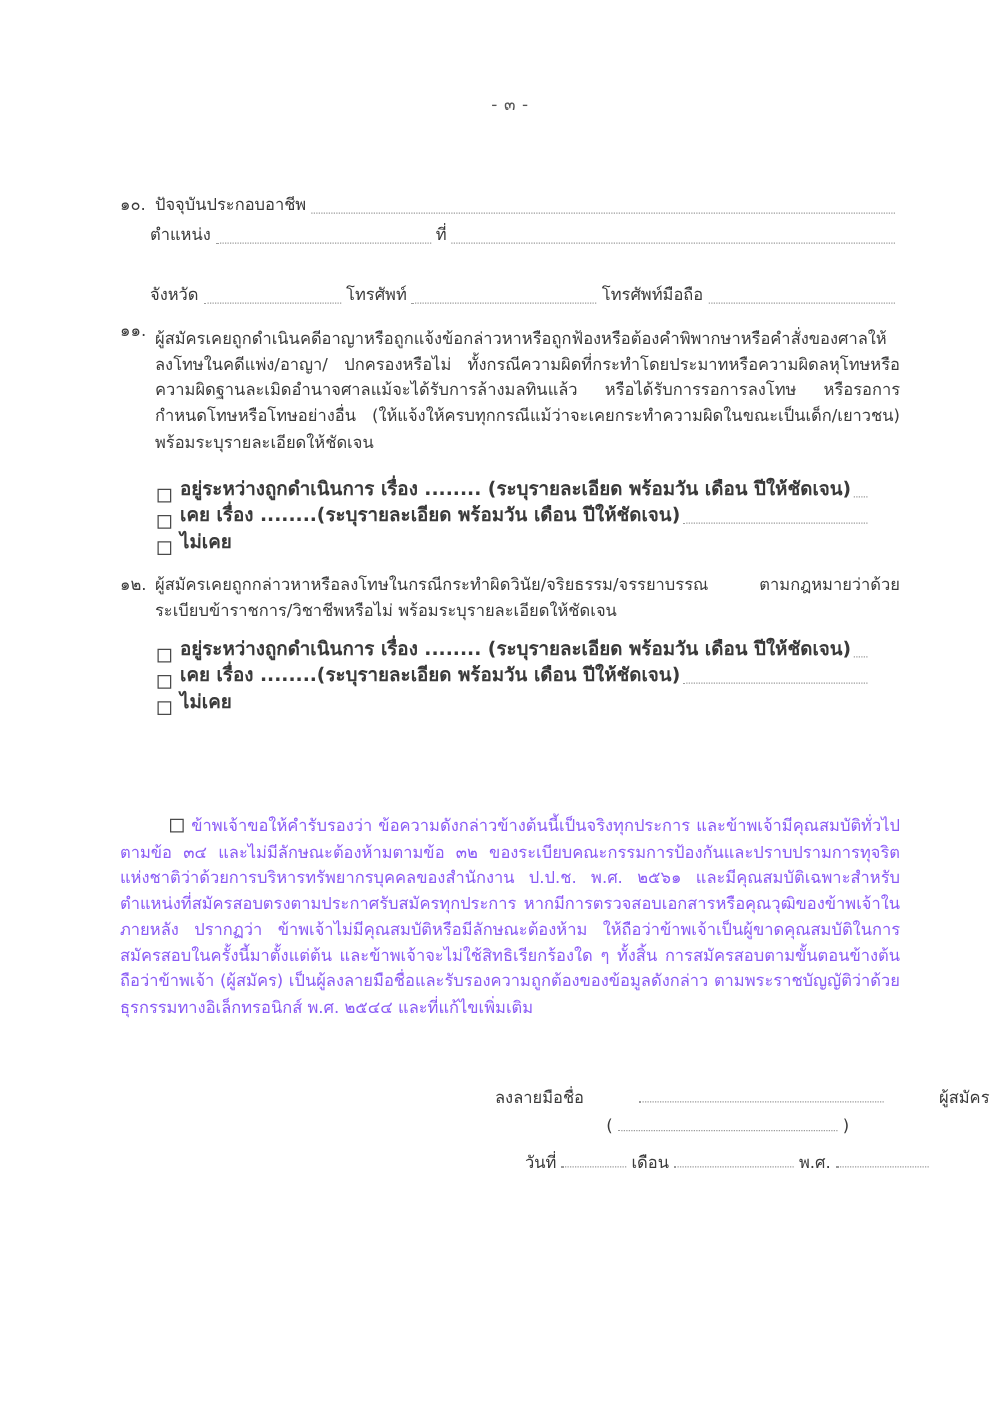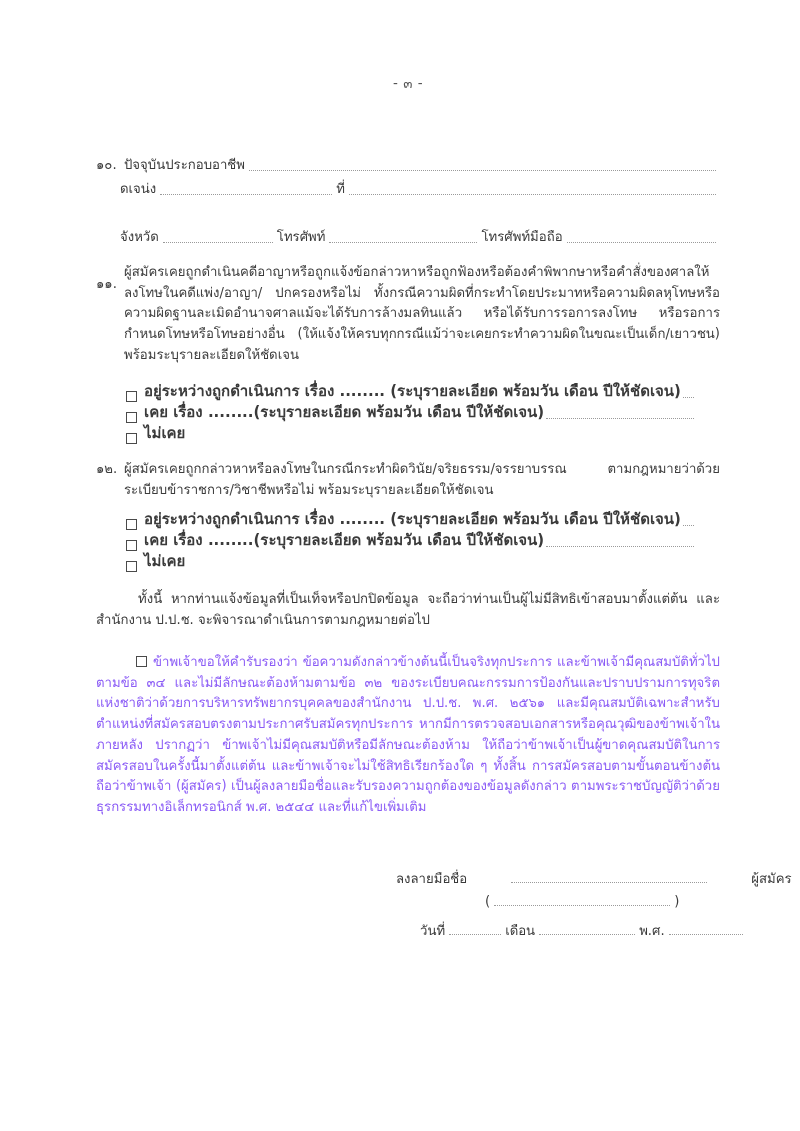--- a/index.html
+++ b/index.html
@@ -178,37 +178,37 @@
 
     <div class="page-num">- ๓ -</div>
 
     <div class="num" style="left:0; top:155px;">๑๐.</div>
     <div class="field-row" style="top:155px;">
       <span class="lbl" style="padding-left:28px;">ปัจจุบันประกอบอาชีพ</span>
       <span class="fill"></span>
     </div>
 
     <div class="field-row" style="top:179px;">
-      <span class="lbl indent-1">ดเจน่ง</span>
+      <span class="lbl indent-1">ตำแหน่ง</span>
       <span class="fill w-lg"></span>
       <span class="lbl">ที่</span>
       <span class="fill"></span>
     </div>
 
 
     <div class="field-row" style="top:227px;">
       <span class="lbl indent-1">จังหวัด</span>
       <span class="fill w-sm"></span>
       <span class="lbl">โทรศัพท์</span>
       <span class="fill w-md"></span>
       <span class="lbl">โทรศัพท์มือถือ</span>
       <span class="fill"></span>
     </div>
 
-    <div class="num" style="left:0; top:274px;">๑๑.</div>
+    <div class="num" style="left:0; top:256px;">๑๑.</div>
     <div class="para" style="left:28px; top:262px; width:596px;">ผู้สมัครเคยถูกดำเนินคดีอาญาหรือถูกแจ้งข้อกล่าวหาหรือถูกฟ้องหรือต้องคำพิพากษาหรือคำสั่งของศาลให้ลงโทษในคดีแพ่ง/อาญา/  ปกครองหรือไม่ ทั้งกรณีความผิดที่กระทำโดยประมาทหรือความผิดลหุโทษหรือความผิดฐานละเมิดอำนาจศาลแม้จะได้รับการล้างมลทินแล้ว หรือได้รับการรอการลงโทษ หรือรอการกำหนดโทษหรือโทษอย่างอื่น (ให้แจ้งให้ครบทุกกรณีแม้ว่าจะเคยกระทำความผิดในขณะเป็นเด็ก/เยาวชน) พร้อมระบุรายละเอียดให้ชัดเจน</div>
 
     <div class="cb-row" style="left:30px; top:381px;">
       <span class="cbox"></span>
       <span class="cb-text">อยู่ระหว่างถูกดำเนินการ   เรื่อง  ........ (ระบุรายละเอียด พร้อมวัน เดือน ปีให้ชัดเจน)</span>
       <span class="cb-fill"></span>
     </div>
     <div class="cb-row" style="left:30px; top:402px;">
       <span class="cbox"></span>
       <span class="cb-text">เคย   เรื่อง ........(ระบุรายละเอียด พร้อมวัน เดือน ปีให้ชัดเจน)</span>
@@ -230,21 +230,20 @@
     <div class="cb-row" style="left:30px; top:530px;">
       <span class="cbox"></span>
       <span class="cb-text">เคย   เรื่อง ........(ระบุรายละเอียด พร้อมวัน เดือน ปีให้ชัดเจน)</span>
       <span class="cb-fill"></span>
     </div>
     <div class="cb-row" style="left:30px; top:551px;">
       <span class="cbox"></span>
       <span class="cb-text">ไม่เคย</span>
     </div>
 
-    <div class="para ind" style="left:0; top:589px; width:624px;">ทั้งนี้ หากท่านแจ้งข้อมูลที่เป็นเท็จหรือปกปิดข้อมูล จะถือว่าท่านเป็นผู้ไม่มีสิทธิเข้าสอบมาตั้งแต่ต้น และสำนักงาน ป.ป.ช. จะพิจารณาดำเนินการตามกฎหมายต่อไป</div>
 
     <div class="decl" style="left:0; top:652px; width:624px;">
       <span class="lead"></span><span class="cbox-inline"></span><span>ข้าพเจ้าขอให้คำรับรองว่า ข้อความดังกล่าวข้างต้นนี้เป็นจริงทุกประการ และข้าพเจ้ามีคุณสมบัติทั่วไปตามข้อ ๓๔ และไม่มีลักษณะต้องห้ามตามข้อ ๓๒ ของระเบียบคณะกรรมการป้องกันและปราบปรามการทุจริตแห่งชาติว่าด้วยการบริหารทรัพยากรบุคคลของสำนักงาน ป.ป.ช. พ.ศ. ๒๕๖๑ และมีคุณสมบัติเฉพาะสำหรับตำแหน่งที่สมัครสอบตรงตามประกาศรับสมัครทุกประการ หากมีการตรวจสอบเอกสารหรือคุณวุฒิของข้าพเจ้าในภายหลัง ปรากฏว่า ข้าพเจ้าไม่มีคุณสมบัติหรือมีลักษณะต้องห้าม ให้ถือว่าข้าพเจ้าเป็นผู้ขาดคุณสมบัติในการสมัครสอบในครั้งนี้มาตั้งแต่ต้น และข้าพเจ้าจะไม่ใช้สิทธิเรียกร้องใด ๆ ทั้งสิ้น การสมัครสอบตามขั้นตอนข้างต้น ถือว่าข้าพเจ้า (ผู้สมัคร) เป็นผู้ลงลายมือชื่อและรับรองความถูกต้องของข้อมูลดังกล่าว ตามพระราชบัญญัติว่าด้วยธุรกรรมทางอิเล็กทรอนิกส์ พ.ศ. ๒๕๔๔ และที่แก้ไขเพิ่มเติม</span>
     </div>
 
     <div class="sig" style="left:300px; top:869px;gap:40px;">
       <span>ลงลายมือชื่อ</span>
       <span class="dot-line dl-sign"></span>
       <span>ผู้สมัคร</span>
     </div>

